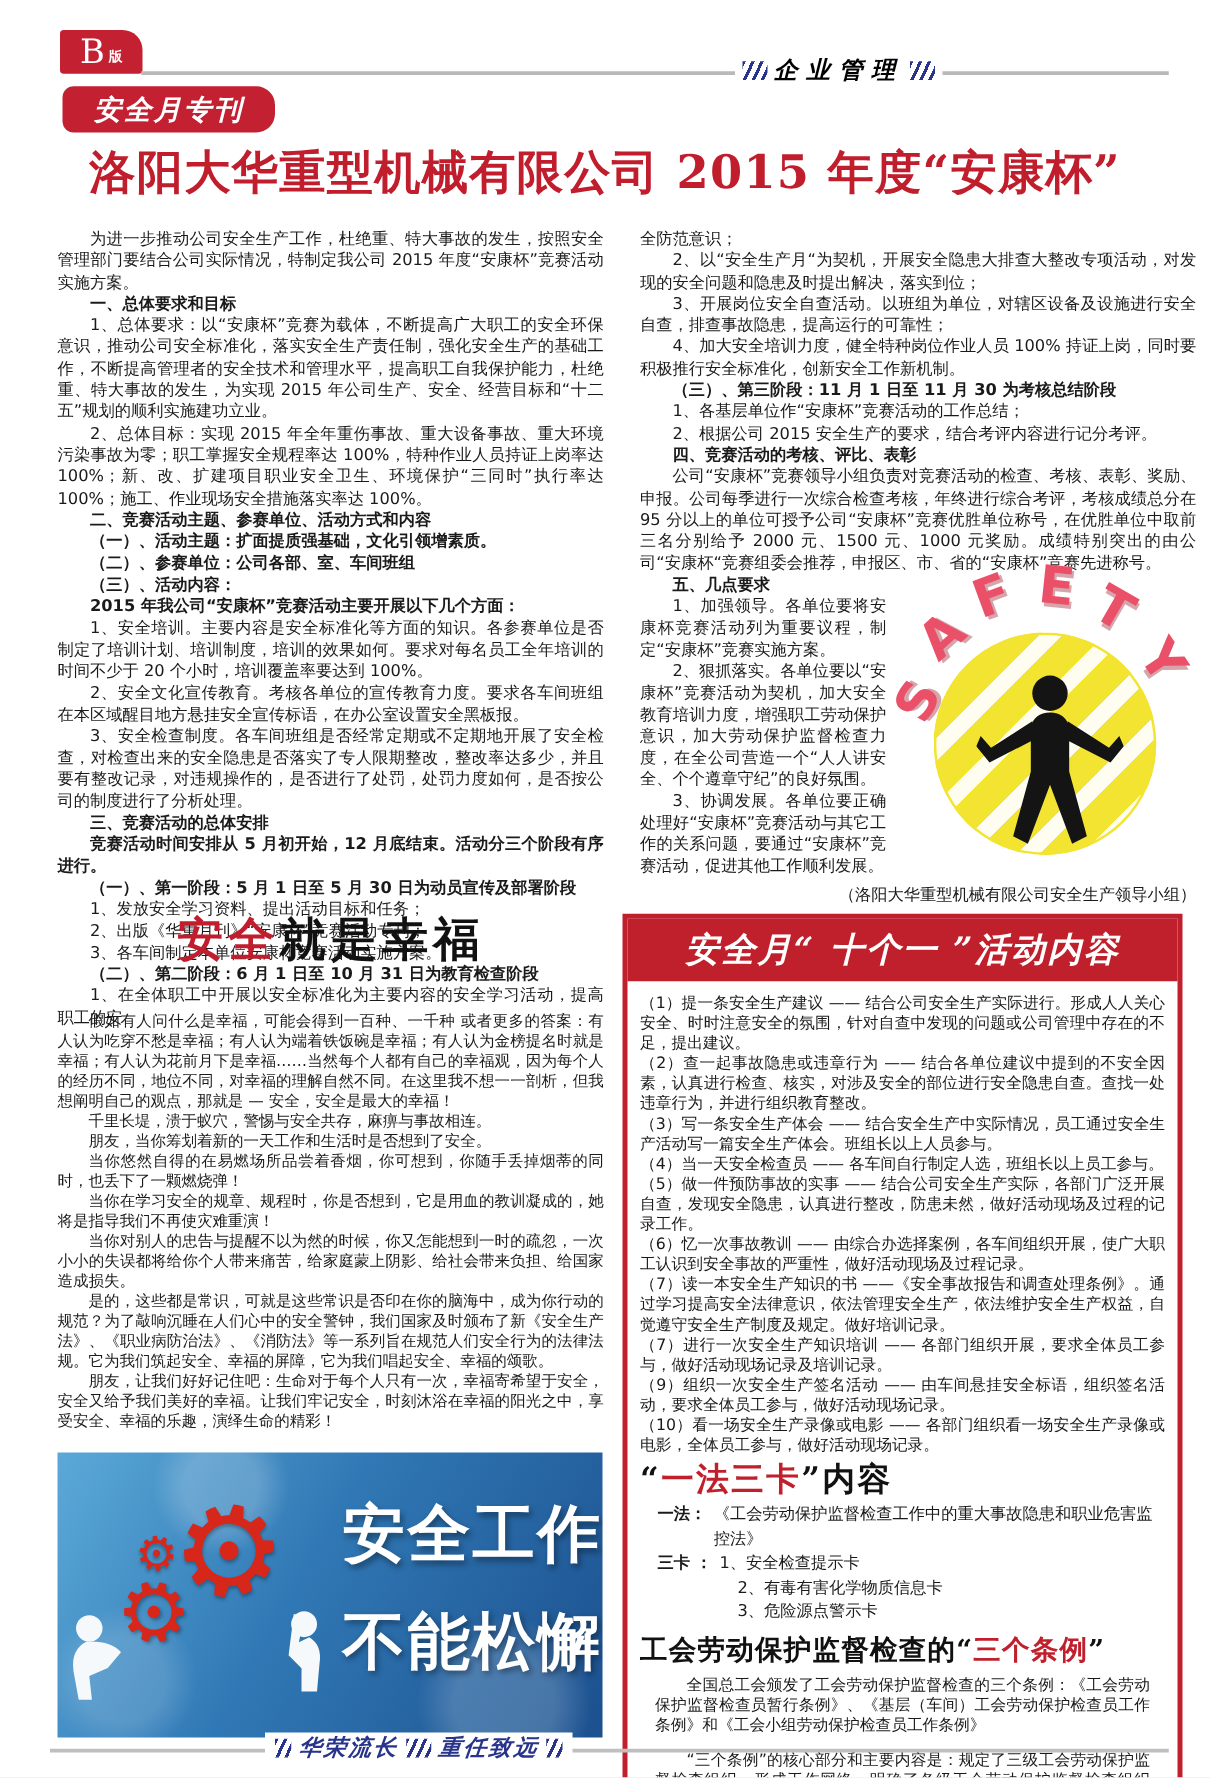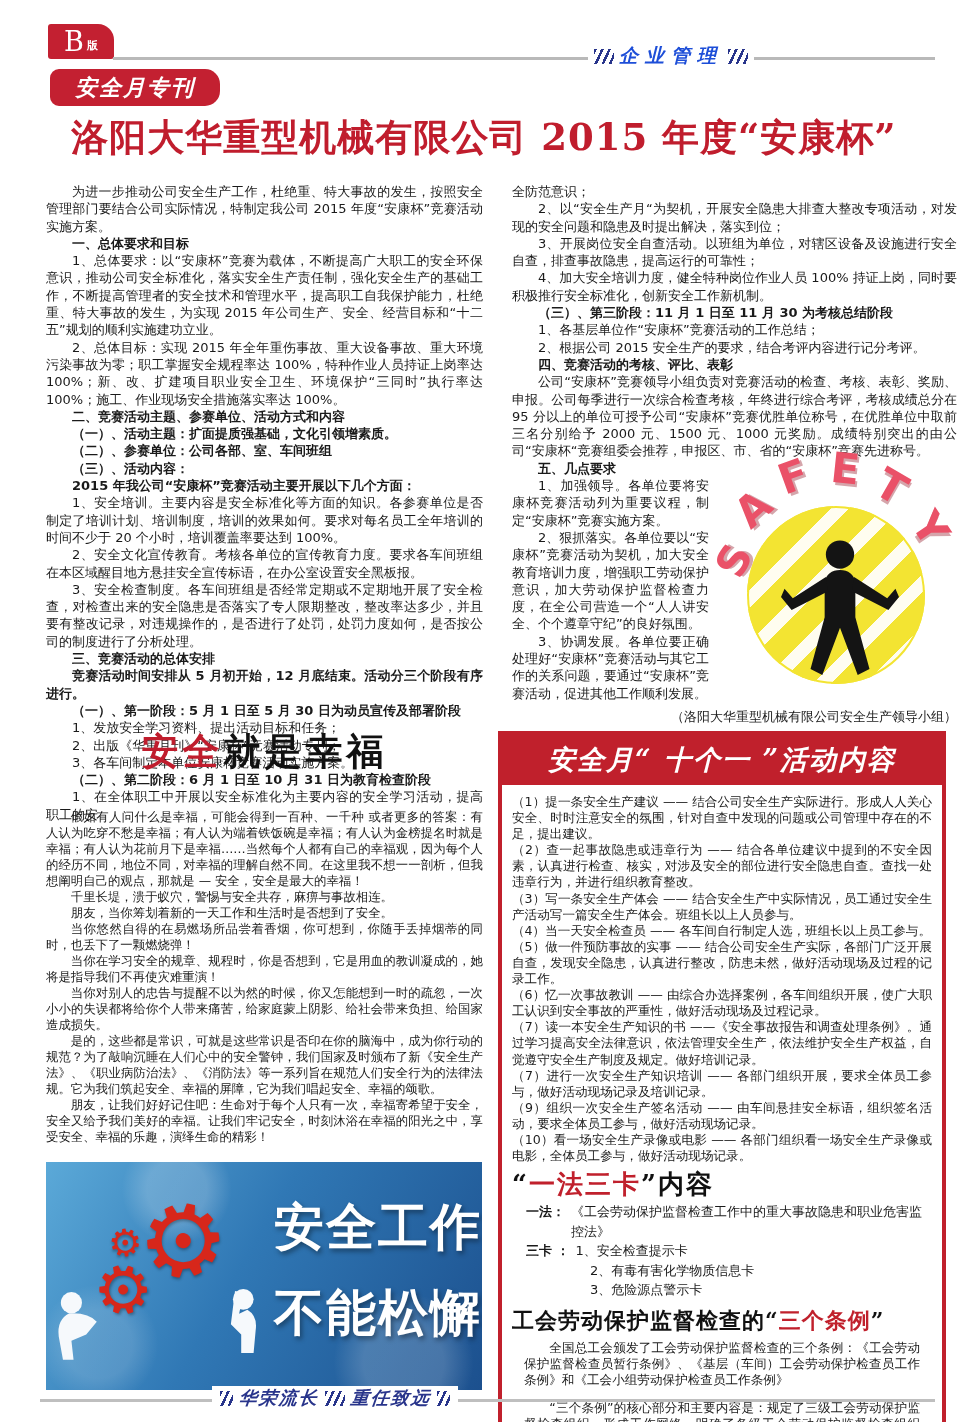--- a/index.html
+++ b/index.html
@@ -9,21 +9,21 @@
 
   
   .badge-b { position:absolute; left:48px; top:24px; width:66px; height:35px;
     background:#c32031; border-radius:3px 16px 3px 3px; color:#fff;
     display:flex; align-items:center; justify-content:center; gap:3px; }
   .badge-b .b-letter { font-family:"DejaVu Serif","Liberation Serif",serif; font-size:27px; line-height:1; }
   .badge-b .b-word { font-size:11px; font-weight:bold; margin-top:8px; }
   .top-rule { position:absolute; left:113px; top:57px; width:822px; height:3px; background:#b9b9b9; }
   .section-label { position:absolute; left:588px; top:43px; background:#fff; padding:0 6px;
     display:flex; align-items:center; gap:5px; }
-  .section-label .label-text { color:#1d4ed8; font-weight:bold; font-size:19px; letter-spacing:7px;
+  .section-label .label-text { color:#000000; font-weight:bold; font-size:19px; letter-spacing:7px;
     font-style:italic; }
   .hatch { display:inline-block; width:20px; height:15px;
     background:repeating-linear-gradient(115deg,#28348b 0 2.5px,transparent 2.5px 6.5px); }
   .hatch.sm { width:13px; }
   .col-banner { position:absolute; left:50px; top:69px; width:170px; height:37px;
     background:#c32031; border-radius:9px 15px 15px 9px; color:#fff;
     font-family:"DejaVu Serif","Liberation Serif",serif; font-style:italic; font-weight:bold;
     font-size:22px; display:flex; align-items:center; justify-content:center; letter-spacing:2px; }
   .headline { position:absolute; left:40px; top:113px; width:888px; text-align:center;
     color:#c01d2d; font-family:"DejaVu Serif","Liberation Serif",serif; font-weight:bold;

